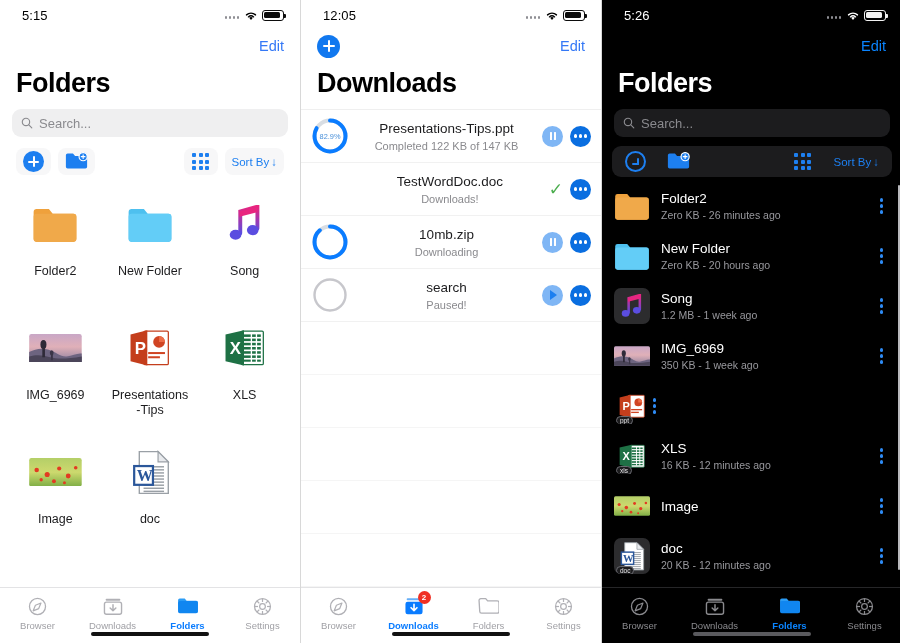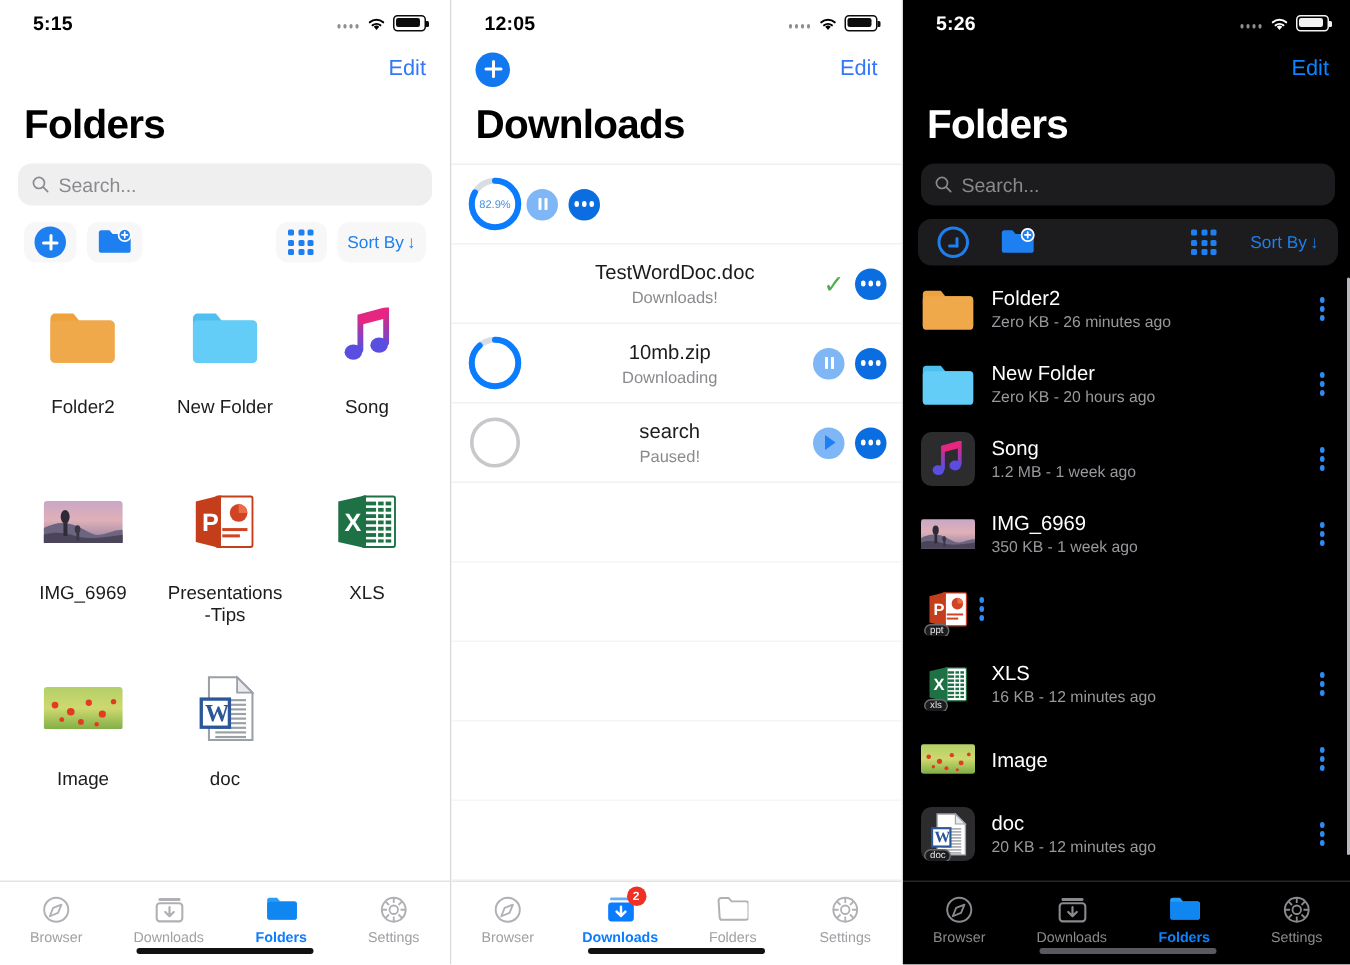--- a/index.html
+++ b/index.html
@@ -12,21 +12,21 @@
   .panel { width:300px; height:643px; position:relative; overflow:hidden; flex:0 0 300px; }
   .panel.light { background:#ffffff; color:#000; }
   .panel.dark  { background:#000000; color:#fff; }
 
   
   .statusbar {
     height:30px; display:flex; align-items:center;
     padding:0 16px 0 22px; justify-content:space-between;
     font-size:12.5px; font-weight:bold; letter-spacing:.1px;
   }
-  .statusbar .time { font-size:13px; font-weight:bold; }
+  .statusbar .time { font-size:13px; font-weight:normal; }
   .st-right { display:flex; align-items:center; gap:5px; }
   .dots { display:flex; gap:1.5px; align-items:flex-end; height:7px; }
   .dots i { width:2.5px; height:2.5px; border-radius:50%; background:#8e8e93; display:block; }
   .dark .dots i { background:#8e8e93; }
   .wifi { position:relative; width:13px; height:10px; }
   .wifi svg { display:block; }
   .batt { width:22px; height:11px; border:1.2px solid currentColor; border-radius:3px; position:relative; opacity:.95; }
   .batt:after { content:""; position:absolute; right:-3.2px; top:3px; width:1.8px; height:4px;
                 background:currentColor; border-radius:0 1px 1px 0; }
   .batt i { position:absolute; left:1.2px; top:1.2px; bottom:1.2px; width:16px; background:currentColor; border-radius:1.5px; display:block;}
@@ -427,20 +427,24 @@
       <div class="bigtitle">Downloads</div>
       <div class="dl-list">
       <div class="dl-row">
         <div class="dl-ring">
             <svg width="38" height="38" viewBox="0 0 38 38">
     <circle cx="19" cy="19" r="15.5" fill="none" stroke="#d8dde3" stroke-width="4"></circle>
     <circle cx="19" cy="19" r="15.5" fill="none" stroke="#0a7cff" stroke-width="4" stroke-linecap="round" stroke-dasharray="80.7357896046041 97.38937226128358" transform="rotate(-90 19 19)"></circle>
     <text x="19" y="21.5" text-anchor="middle" font-family="Liberation Sans,sans-serif" font-size="7.4" fill="#4a90d9">82.9%</text>
   </svg>
           </div>
+        <div class="dl-mid">
+          <div class="dl-title">Presentations-Tips.ppt</div>
+          <div class="dl-sub">Completed 122 KB of 147 KB</div>
+        </div>
         <div class="dl-act">
             <div class="btn-rnd b-pause">
               <i></i>
               <i></i>
             </div>
             <div class="btn-rnd b-dots">
               <i></i>
               <i></i>
               <i></i>
             </div>

